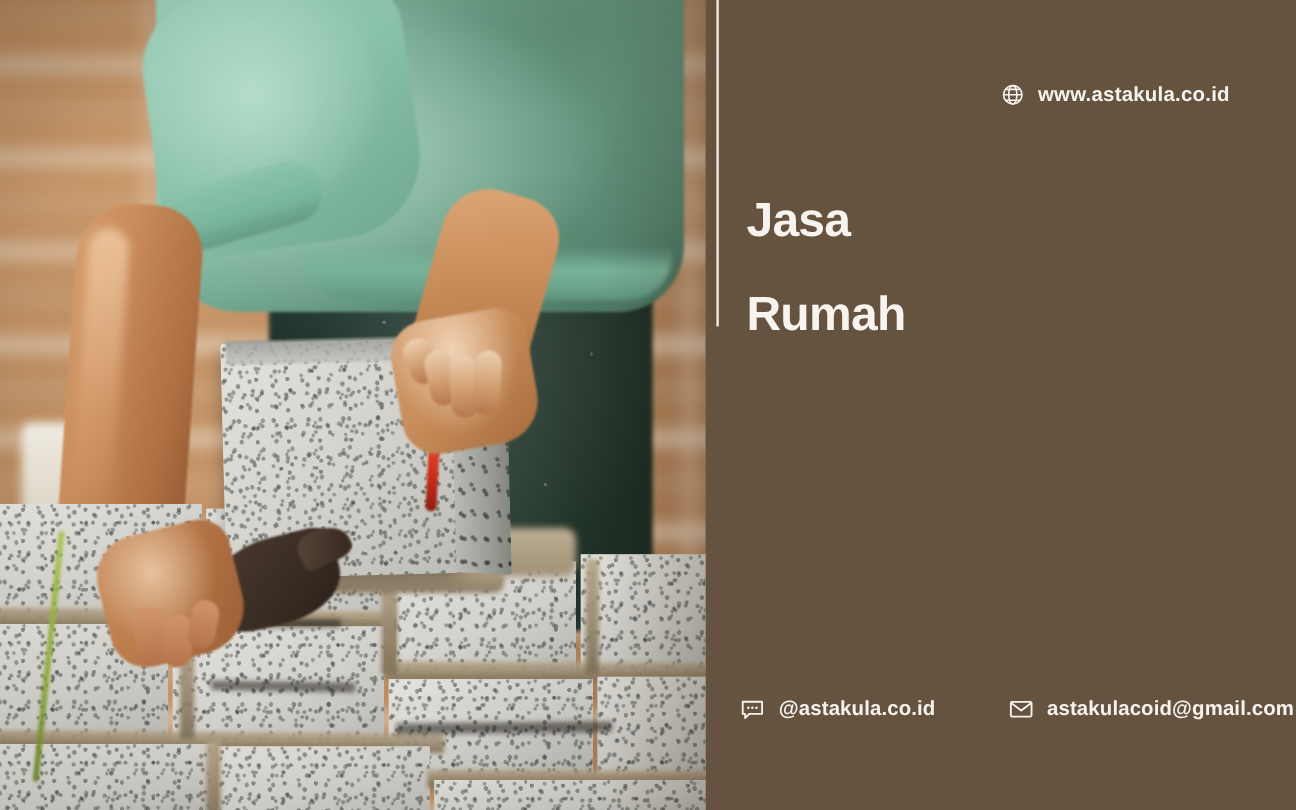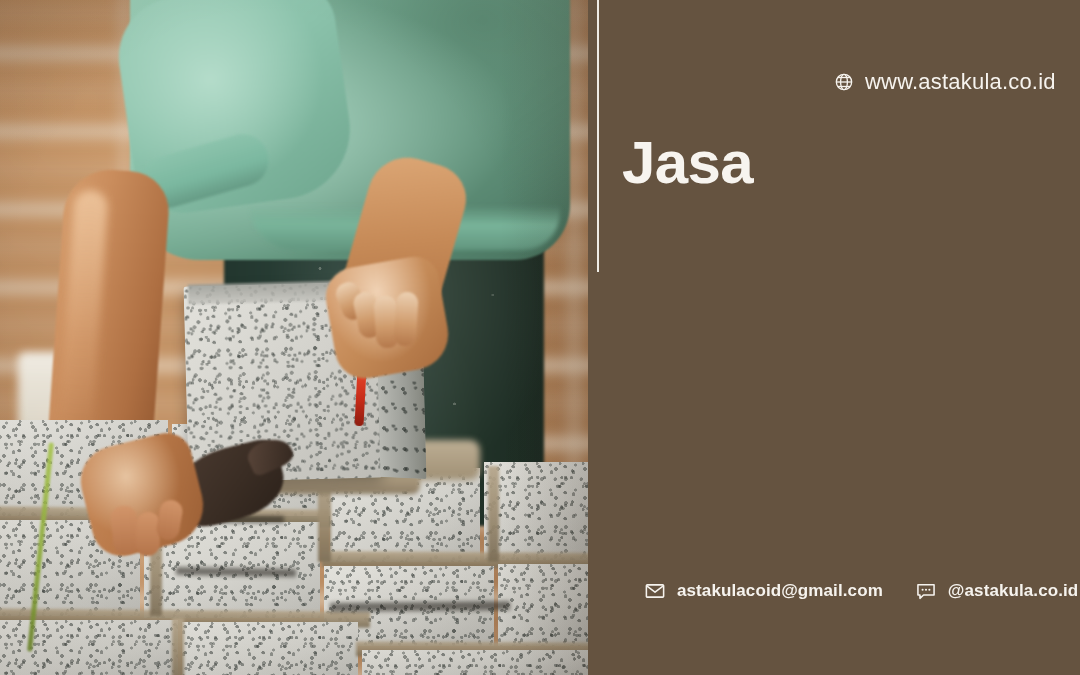--- a/index.html
+++ b/index.html
@@ -467,33 +467,33 @@
   .site-row {
     position: absolute;
     left: 246px;
     top: 69px;
     display: flex;
     align-items: center;
     gap: 11px;
   }
   .site-url {
     color: #f6f3ee;
-    font-size: 22px;
-    font-weight: normal;
+    font-size: 17px;
+    font-weight: bold;
     letter-spacing: .2px;
     white-space: nowrap;
   }
 
   .headline {
     position: absolute;
     left: 34px;
-    top: 124px;
+    top: 145px;
     width: 420px;
     color: #f7f4ef;
-    font-size: 60px;
+    font-size: 40px;
     font-weight: bold;
     line-height: 78px;
     letter-spacing: -.6px;
   }
   .headline div { white-space: nowrap; }
 
   .contact-bar {
     position: absolute;
     left: 28px;
     top: 580px;
@@ -613,42 +613,43 @@
           <line x1="2.8" y1="12" x2="21.2" y2="12"></line>
           <line x1="4.2" y1="6.6" x2="19.8" y2="6.6"></line>
           <line x1="4.2" y1="17.4" x2="19.8" y2="17.4"></line>
         </svg>
       </span>
       <span class="site-url">www.astakula.co.id</span>
     </div>
 
     <div class="headline">
       <div>Jasa</div>
+      <div>Rumah</div>
     </div>
 
     <div class="contact-bar">
-
-      <div class="contact-item second">
-        <span class="icon">
-          <svg width="22" height="22" viewBox="0 0 24 24" fill="none" stroke="#f6f3ee" stroke-width="1.7" stroke-linejoin="round">
-            <rect x="2.6" y="5.3" width="18.8" height="13.4" rx="1.1"></rect>
-            <path d="M2.6 6.1 12 13.2l9.4-7.1"></path>
-          </svg>
-        </span>
-        <span class="contact-text">astakulacoid@gmail.com</span>
-      </div>
 
       <div class="contact-item">
         <span class="icon">
           <svg width="22" height="22" viewBox="0 0 24 24" fill="none" stroke="#f6f3ee" stroke-width="1.7" stroke-linejoin="round">
             <path d="M3.2 5.2h17.6v11.1H9.3L5.4 20v-3.7H3.2z"></path>
             <circle cx="8.3" cy="10.7" r="1.15" fill="#f6f3ee" stroke="none"></circle>
             <circle cx="12" cy="10.7" r="1.15" fill="#f6f3ee" stroke="none"></circle>
             <circle cx="15.7" cy="10.7" r="1.15" fill="#f6f3ee" stroke="none"></circle>
           </svg>
         </span>
         <span class="contact-text">@astakula.co.id</span>
       </div>
 
+      <div class="contact-item second">
+        <span class="icon">
+          <svg width="22" height="22" viewBox="0 0 24 24" fill="none" stroke="#f6f3ee" stroke-width="1.7" stroke-linejoin="round">
+            <rect x="2.6" y="5.3" width="18.8" height="13.4" rx="1.1"></rect>
+            <path d="M2.6 6.1 12 13.2l9.4-7.1"></path>
+          </svg>
+        </span>
+        <span class="contact-text">astakulacoid@gmail.com</span>
+      </div>
+
     </div>
 
   </div>
 </div>
 
 </body></html>

